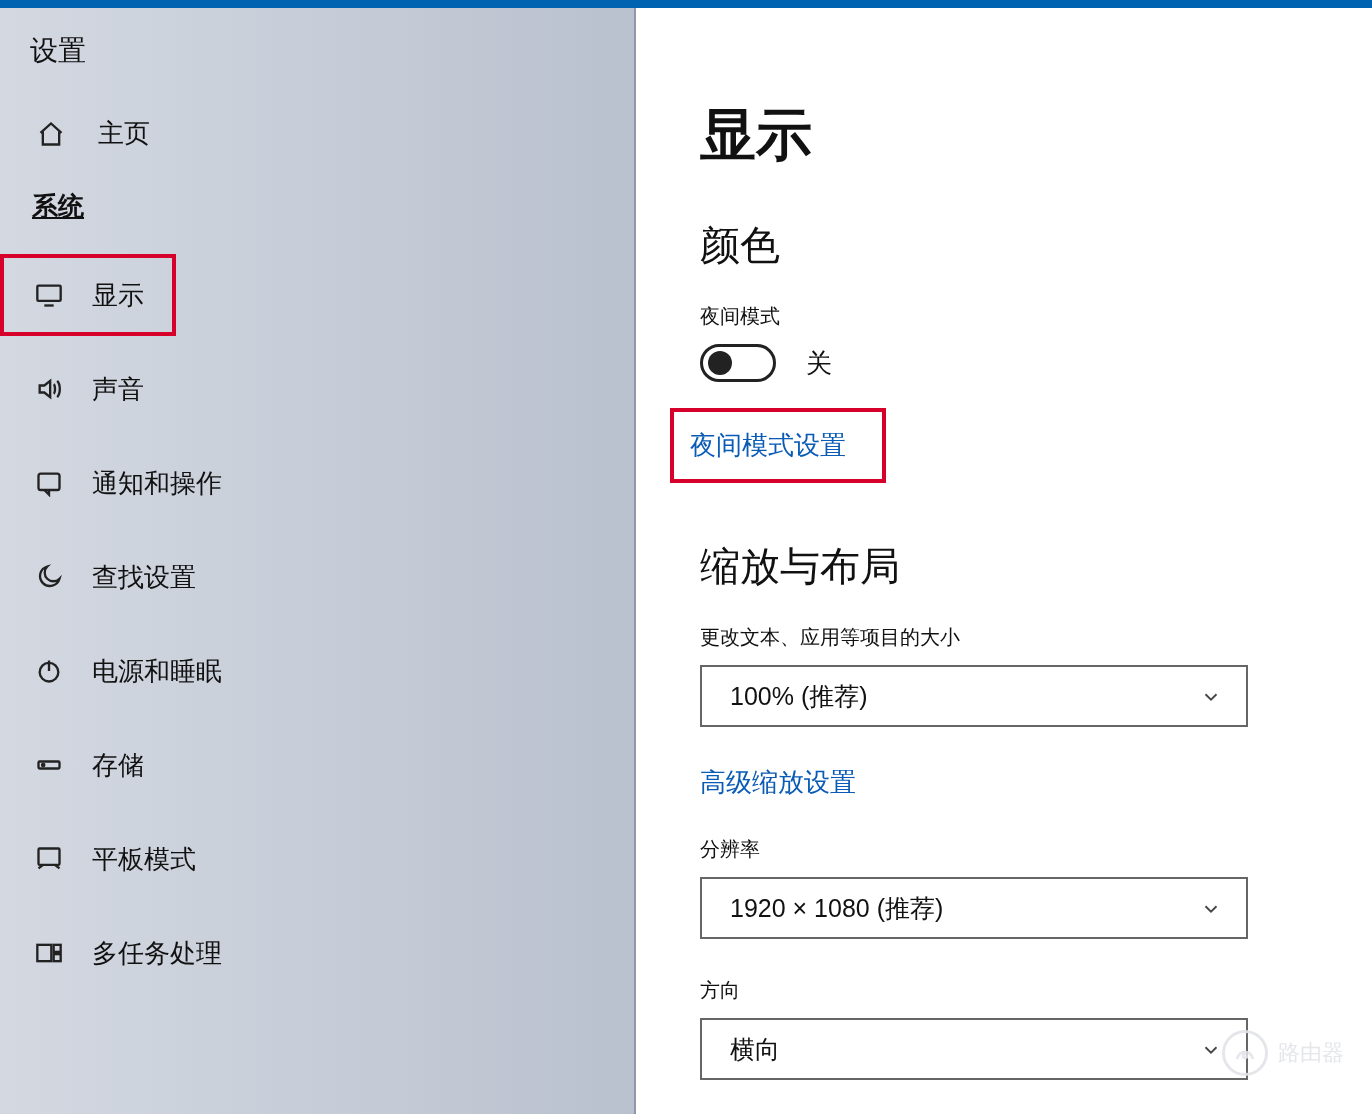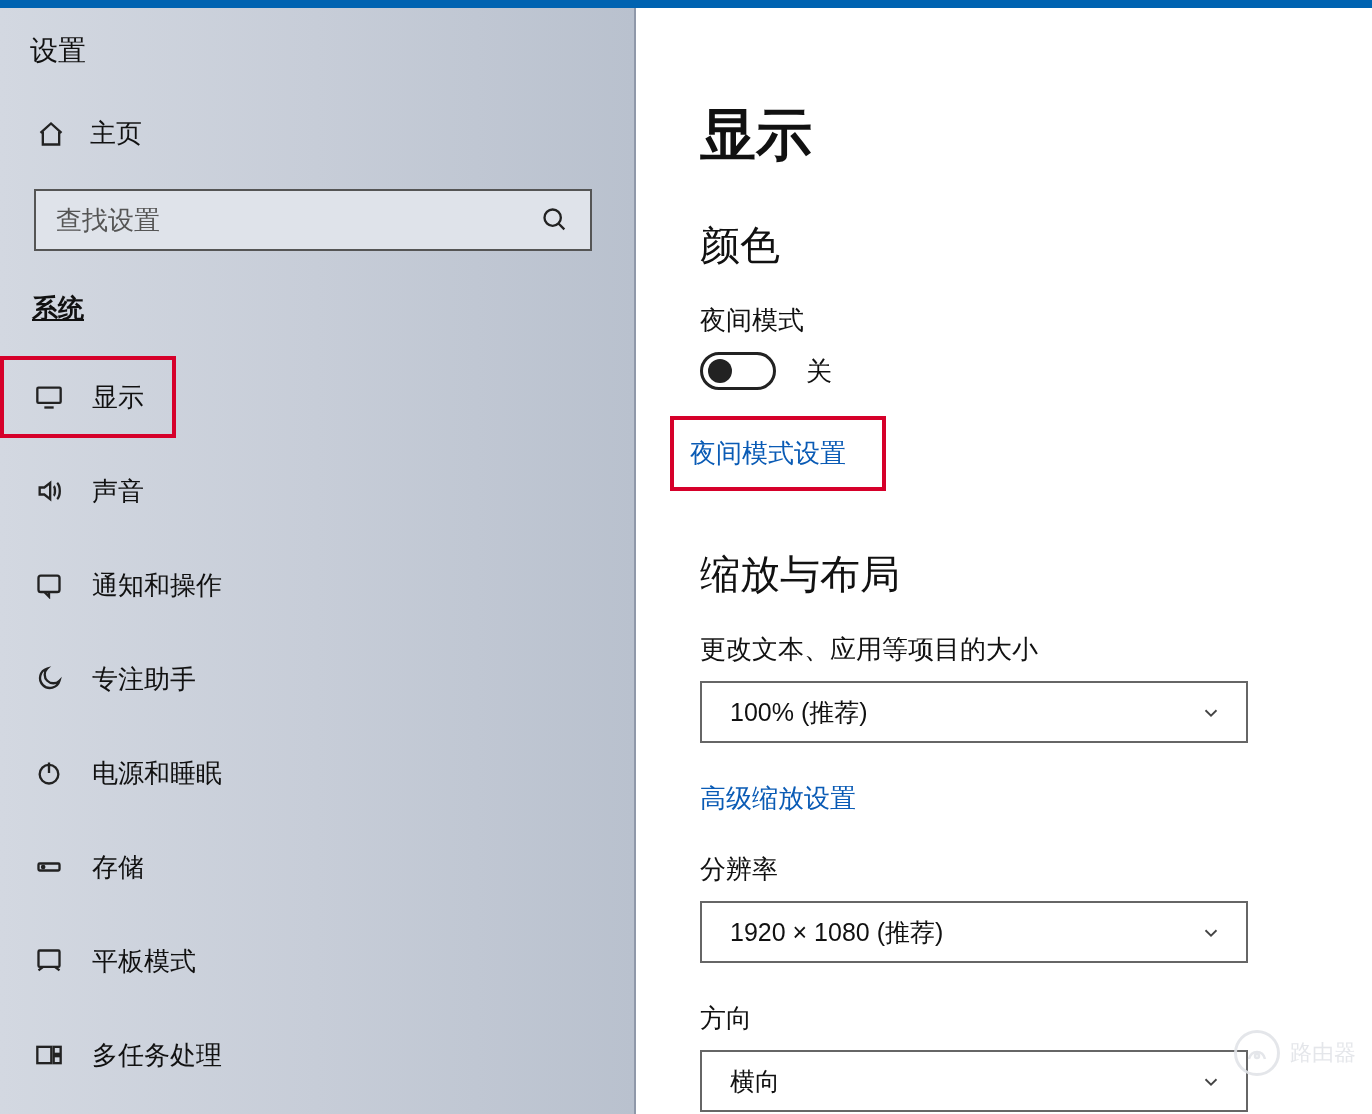--- a/index.html
+++ b/index.html
@@ -17,21 +17,21 @@
     display: flex;
     flex-direction: column;
     color: #111;
   }
   .sidebar-title {
     font-size: 28px;
     padding: 4px 0 36px 30px;
     font-weight: 400;
   }
   .home-row {
-    display: flex; align-items: center; gap: 24px;
+    display: flex; align-items: center; gap: 32px;
     padding: 10px 0 10px 36px;
     font-size: 26px;
     margin-bottom: 28px;
   }
   .search-box {
     margin: 0 34px 40px 34px;
     height: 62px;
     border: 2px solid #555;
     background: #dfe3ea;
     display: flex; align-items: center;
@@ -68,21 +68,21 @@
 
   
   .main {
     flex: 1;
     background: #fff;
     padding: 90px 0 0 64px;
     color: #111;
   }
   .main h1 { font-size: 56px; font-weight: 600; margin-bottom: 44px; }
   .main h2 { font-size: 40px; font-weight: 400; margin: 20px 0 30px 0; }
-  .label-text { font-size: 26px; margin-bottom: 14px; }
+  .label-text { font-size: 20px; margin-bottom: 14px; }
   .toggle-row { display: flex; align-items: center; gap: 30px; margin-bottom: 26px; }
   .toggle {
     width: 76px; height: 38px; border: 3px solid #222; border-radius: 19px;
     position: relative; background: #fff;
   }
   .toggle .knob {
     position: absolute; top: 4px; left: 5px;
     width: 24px; height: 24px; border-radius: 50%; background: #222;
   }
   .toggle-state { font-size: 26px; }
@@ -103,21 +103,21 @@
     font-size: 25px;
     margin-bottom: 38px;
   }
   .dropdown.last { margin-bottom: 0; }
   .chev { width: 22px; height: 22px; }
   .chev svg { width: 22px; height: 22px; stroke: #444; fill: none; stroke-width: 2; }
 
   
   .watermark {
     position: fixed;
-    right: 16px; bottom: 38px;
+    right: 28px; bottom: 38px;
     display: flex; align-items: center; gap: 10px;
     color: #e2e4e8;
     font-size: 22px;
     opacity: 0.9;
     pointer-events: none;
   }
   .watermark .circle {
     width: 46px; height: 46px; border: 3px solid #e2e4e8; border-radius: 50%;
     display: flex; align-items: center; justify-content: center;
   }
@@ -135,29 +135,20 @@
 
     <div class="home-row">
       <span class="icon-slot">
         <svg viewBox="0 0 24 24">
             <path d="M3 11 L12 3 L21 11 M5 10 V21 H19 V10"></path>
           </svg>
       </span>
       <span>主页</span>
     </div>
 
-    <div class="search-box">
-      <span class="placeholder">查找设置</span>
-      <span class="icon-slot">
-        <svg viewBox="0 0 24 24">
-            <circle cx="10" cy="10" r="7"></circle>
-            <line x1="20" y1="20" x2="15" y2="15"></line>
-          </svg>
-      </span>
-    </div>
 
     <div class="section-label">系统</div>
 
     <div class="nav-list">
 
       <div class="nav-item highlighted">
         <span class="icon-slot">
           <svg viewBox="0 0 24 24">
               <rect x="2" y="4" width="20" height="13" rx="1"></rect>
               <line x1="8" y1="21" x2="16" y2="21"></line>
@@ -186,21 +177,21 @@
         </span>
         <span>通知和操作</span>
       </div>
 
       <div class="nav-item">
         <span class="icon-slot">
           <svg viewBox="0 0 24 24">
               <path d="M21 13.5A8.5 8.5 0 1 1 10.5 3 7 7 0 0 0 21 13.5z"></path>
             </svg>
         </span>
-        <span>专注助手</span>
+        <span>查找设置</span>
       </div>
 
       <div class="nav-item">
         <span class="icon-slot">
           <svg viewBox="0 0 24 24">
               <circle cx="12" cy="13" r="8"></circle>
               <line x1="12" y1="3" x2="12" y2="12"></line>
             </svg>
         </span>
         <span>电源和睡眠</span>

